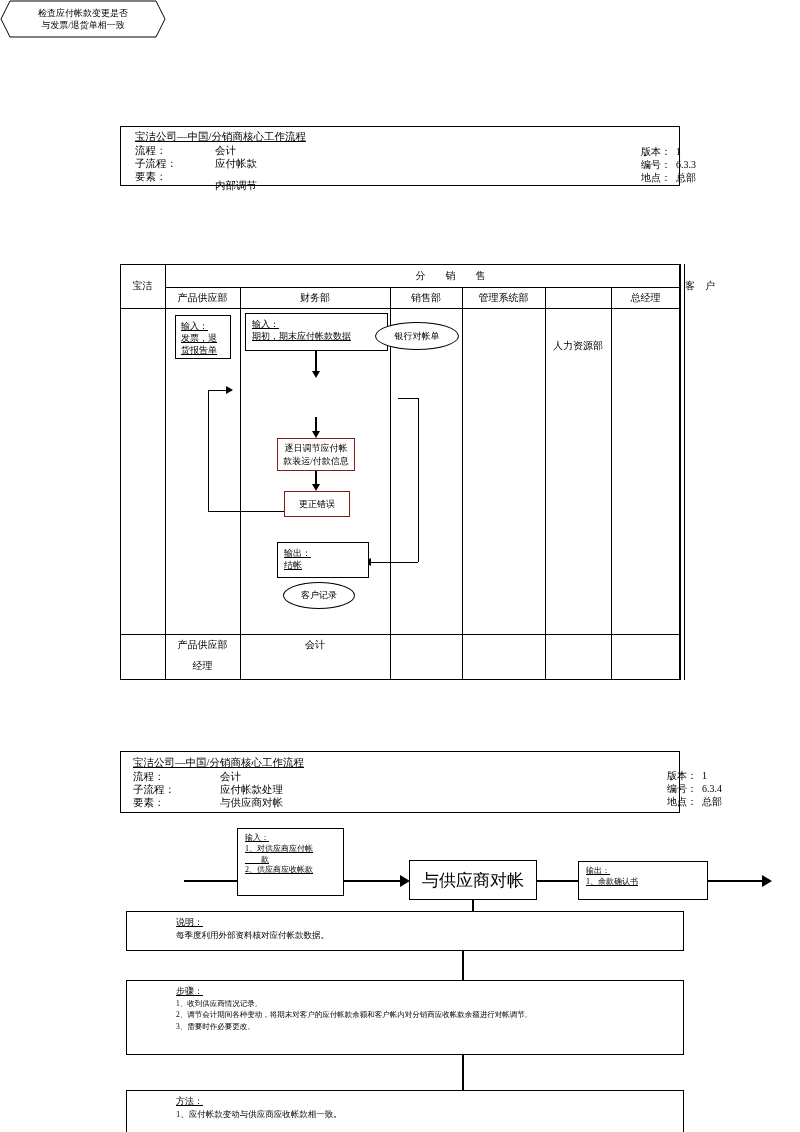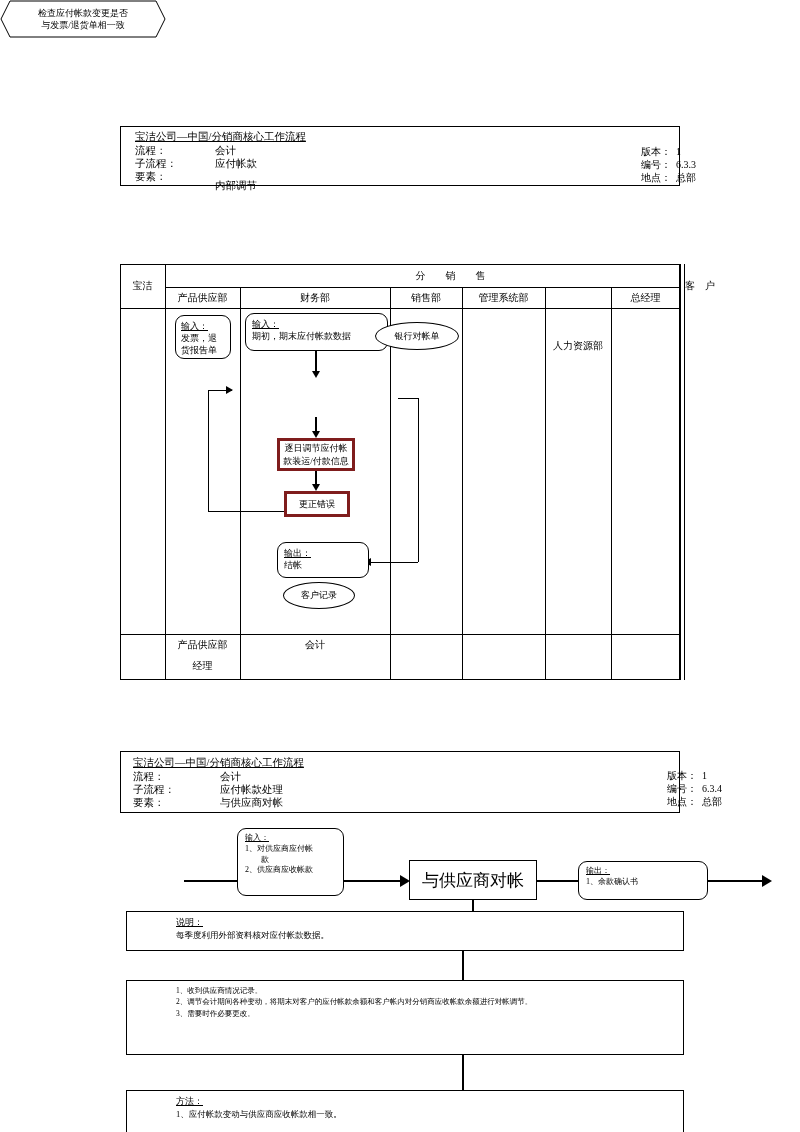--- a/index.html
+++ b/index.html
@@ -25,22 +25,22 @@
         display:flex;align-items:center;justify-content:center;
         font-size:10px;text-align:center;background:transparent;}
   .cell.nb{border:none;}
   .vline{position:absolute;background:#000;width:1px;}
   .hline{position:absolute;background:#000;height:1px;}
 
   
   .shape{position:absolute;box-sizing:border-box;display:flex;
          flex-direction:column;align-items:center;justify-content:center;
          font-size:9px;line-height:1.35;text-align:center;background:#fff;}
-  .rbox{border:1px solid #000;border-radius:9px;}
-  .sbox{border:3px solid #7f1d1d;}
+  .rbox{border:1px solid #000;border-radius:0;text-decoration:underline;}
+  .sbox{border:1px solid #7f1d1d;}
   .ell{border:1px solid #000;border-radius:50%;}
   .hex{background:#fff;}
   .lt{align-items:flex-start;text-align:left;}
 
   .ln{position:absolute;background:#000;}
   .ln.h{height:1px;}
   .ln.v{width:1px;}
   .ln.th{height:2px;}
   .ln.tv{width:2px;}
 
@@ -240,20 +240,21 @@
     <div class="pad">
       <div class="lbl">说明：</div>
       <div class="bdy">每季度利用外部资料核对应付帐款数据。</div>
     </div>
   </div>
 
   <div class="ln tv" style="left:462px;top:951px;height:29px;"></div>
 
   <div class="sec" style="left:126px;top:980px;width:558px;height:75px;">
     <div class="pad">
+      <div class="lbl">步骤：</div>
       <div class="bdy2">1、收到供应商情况记录。</div>
       <div class="bdy2">2、调节会计期间各种变动，将期末对客户的应付帐款余额和客户帐内对分销商应收帐款余额进行对帐调节。</div>
       <div class="bdy2">3、需要时作必要更改。</div>
     </div>
   </div>
 
   <div class="ln tv" style="left:462px;top:1055px;height:35px;"></div>
 
   <div class="sec" style="left:126px;top:1090px;width:558px;height:42px;border-bottom:none;">
     <div class="pad">

